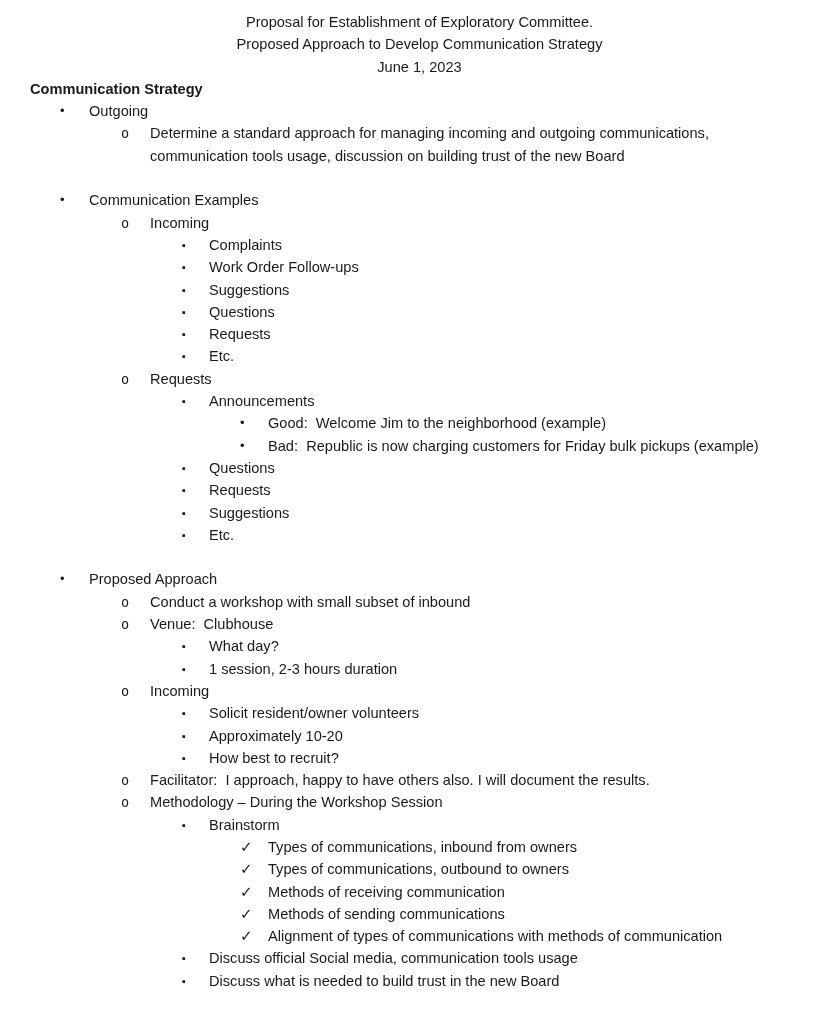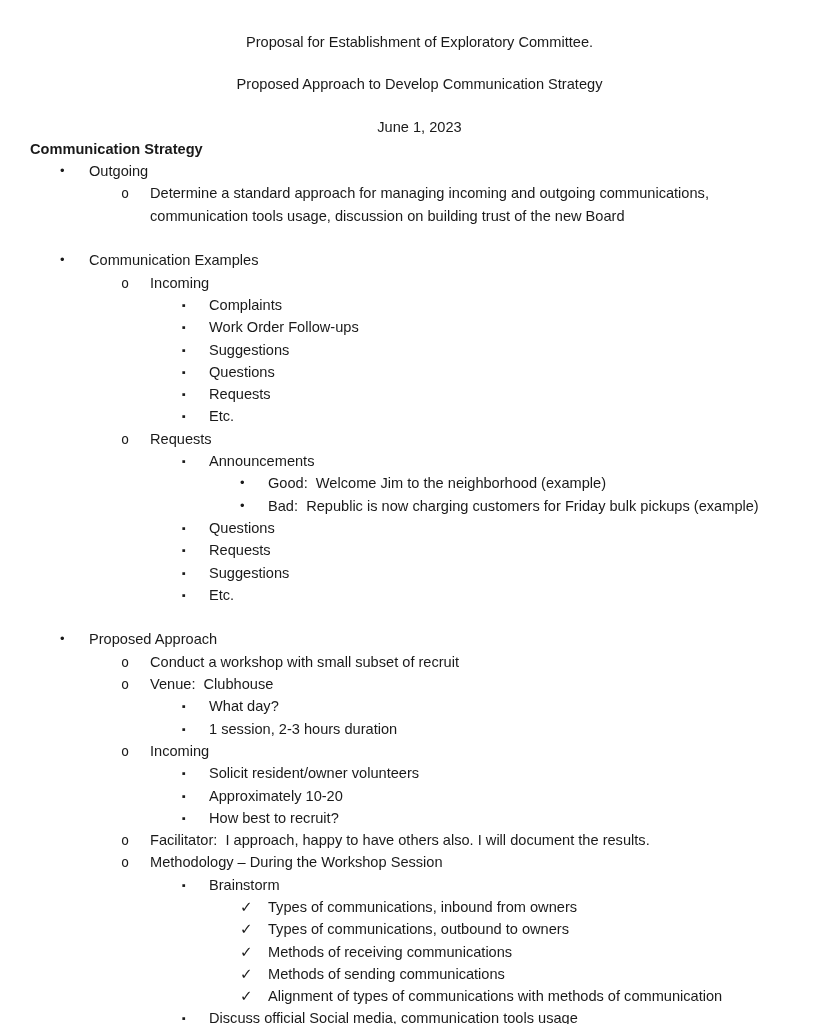--- a/index.html
+++ b/index.html
@@ -11,21 +11,21 @@
     color: #1a1a1a;
     font-family: "Liberation Sans", "DejaVu Sans", sans-serif;
     font-size: 14.6px;
     line-height: 22.3px;
     box-sizing: border-box;
     padding-top: 11px;
     padding-bottom: 8px;
     overflow: hidden;
   }
   .title-block { width: 100%; text-align: center; }
-  .title-line { white-space: pre-wrap; margin-top: 20px; }
+  .title-line { white-space: pre-wrap; }
   .heading { margin-left: 30px; font-weight: bold; }
   .outline { width: 100%; }
   .li {
     display: flex;
     align-items: flex-start;
     box-sizing: border-box;
     padding-right: 28px;
   }
   .li.spacer { height: 22.3px; }
   .l1 { padding-left: 60px; }
@@ -132,21 +132,21 @@
     <span class="marker">▪</span>
     <span class="txt">Etc.</span>
   </div>
       <div class="li spacer"></div>
       <div class="li l1 m-disc">
     <span class="marker">•</span>
     <span class="txt">Proposed Approach</span>
   </div>
       <div class="li l2 m-circle">
     <span class="marker">o</span>
-    <span class="txt">Conduct a workshop with small subset of recruit</span>
+    <span class="txt">Conduct a workshop with small subset of inbound</span>
   </div>
       <div class="li l2 m-circle">
     <span class="marker">o</span>
     <span class="txt">Venue:  Clubhouse</span>
   </div>
       <div class="li l3 m-square">
     <span class="marker">▪</span>
     <span class="txt">What day?</span>
   </div>
       <div class="li l3 m-square">
@@ -184,21 +184,21 @@
       <div class="li l4 m-check">
     <span class="marker">✓</span>
     <span class="txt">Types of communications, inbound from owners</span>
   </div>
       <div class="li l4 m-check">
     <span class="marker">✓</span>
     <span class="txt">Types of communications, outbound to owners</span>
   </div>
       <div class="li l4 m-check">
     <span class="marker">✓</span>
-    <span class="txt">Methods of receiving communications</span>
+    <span class="txt">Methods of receiving communication</span>
   </div>
       <div class="li l4 m-check">
     <span class="marker">✓</span>
     <span class="txt">Methods of sending communications</span>
   </div>
       <div class="li l4 m-check">
     <span class="marker">✓</span>
     <span class="txt">Alignment of types of communications with methods of communication</span>
   </div>
       <div class="li l3 m-square">

